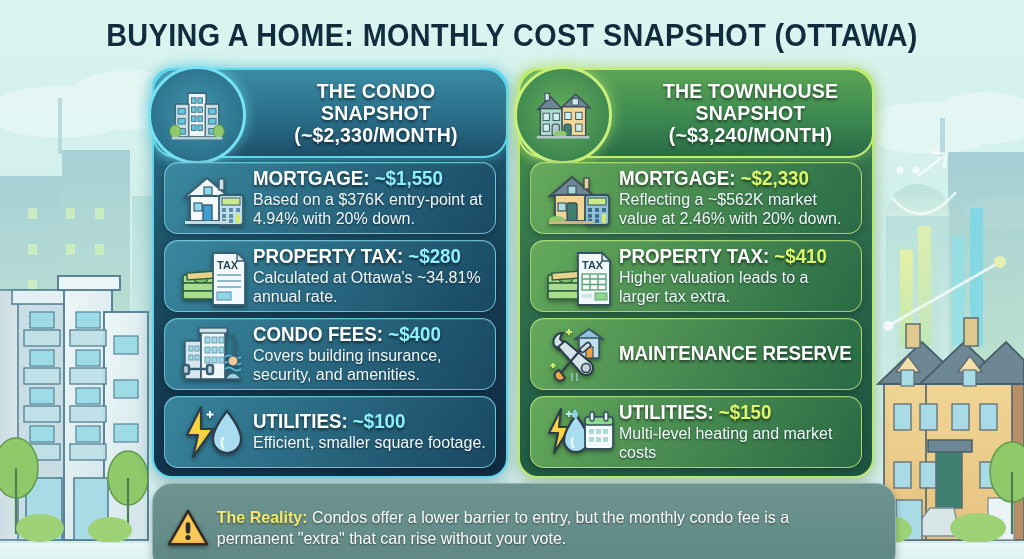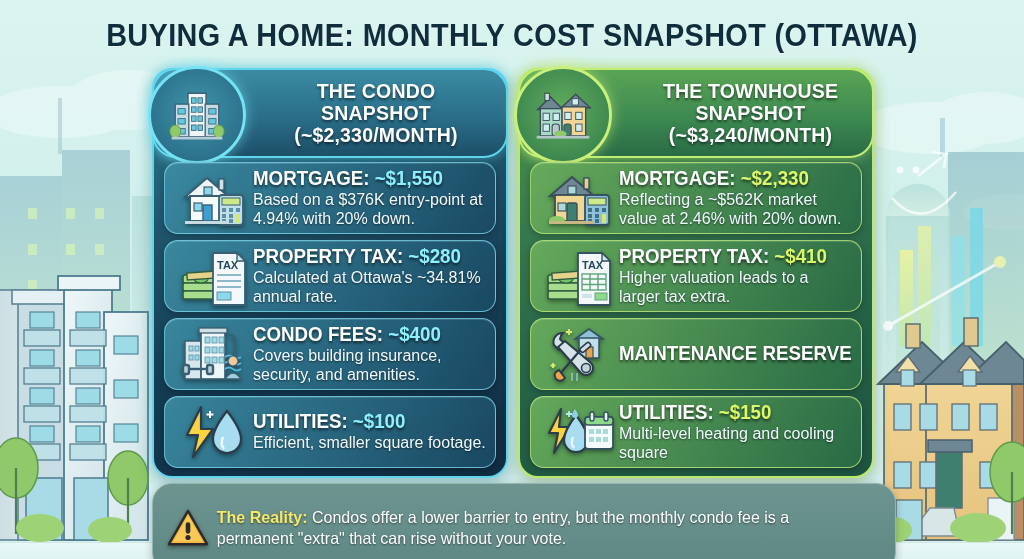--- a/index.html
+++ b/index.html
@@ -599,21 +599,21 @@
             </g>
             <path d="M24 10 l0 6 M21 13 h6" stroke="#b8e8f2" stroke-width="1.8"></path>
             <path d="M30 8 q3 4 3 6 a3 3 0 0 1 -6 0 q0 -2 3 -6 z" fill="#8ed0e8"></path>
           </svg>
         </div>
         <div class="rowtxt">
           <div class="rowhead">
             <span>UTILITIES:</span>
             <span class="amt town"> ~$150</span>
           </div>
-          <div class="rowsub">Multi-level heating and cooling square</div>
+          <div class="rowsub">Multi-level heating and market costs</div>
         </div>
       </div>
 
     </div>
   </div>
 
   <div class="footer">
     <div class="warn">
       <svg viewBox="0 0 44 42">
         <path d="M22 3 L42 38 H2 Z" fill="#f5b942" stroke="#2b2b2b" stroke-width="2.6" stroke-linejoin="round"></path>

